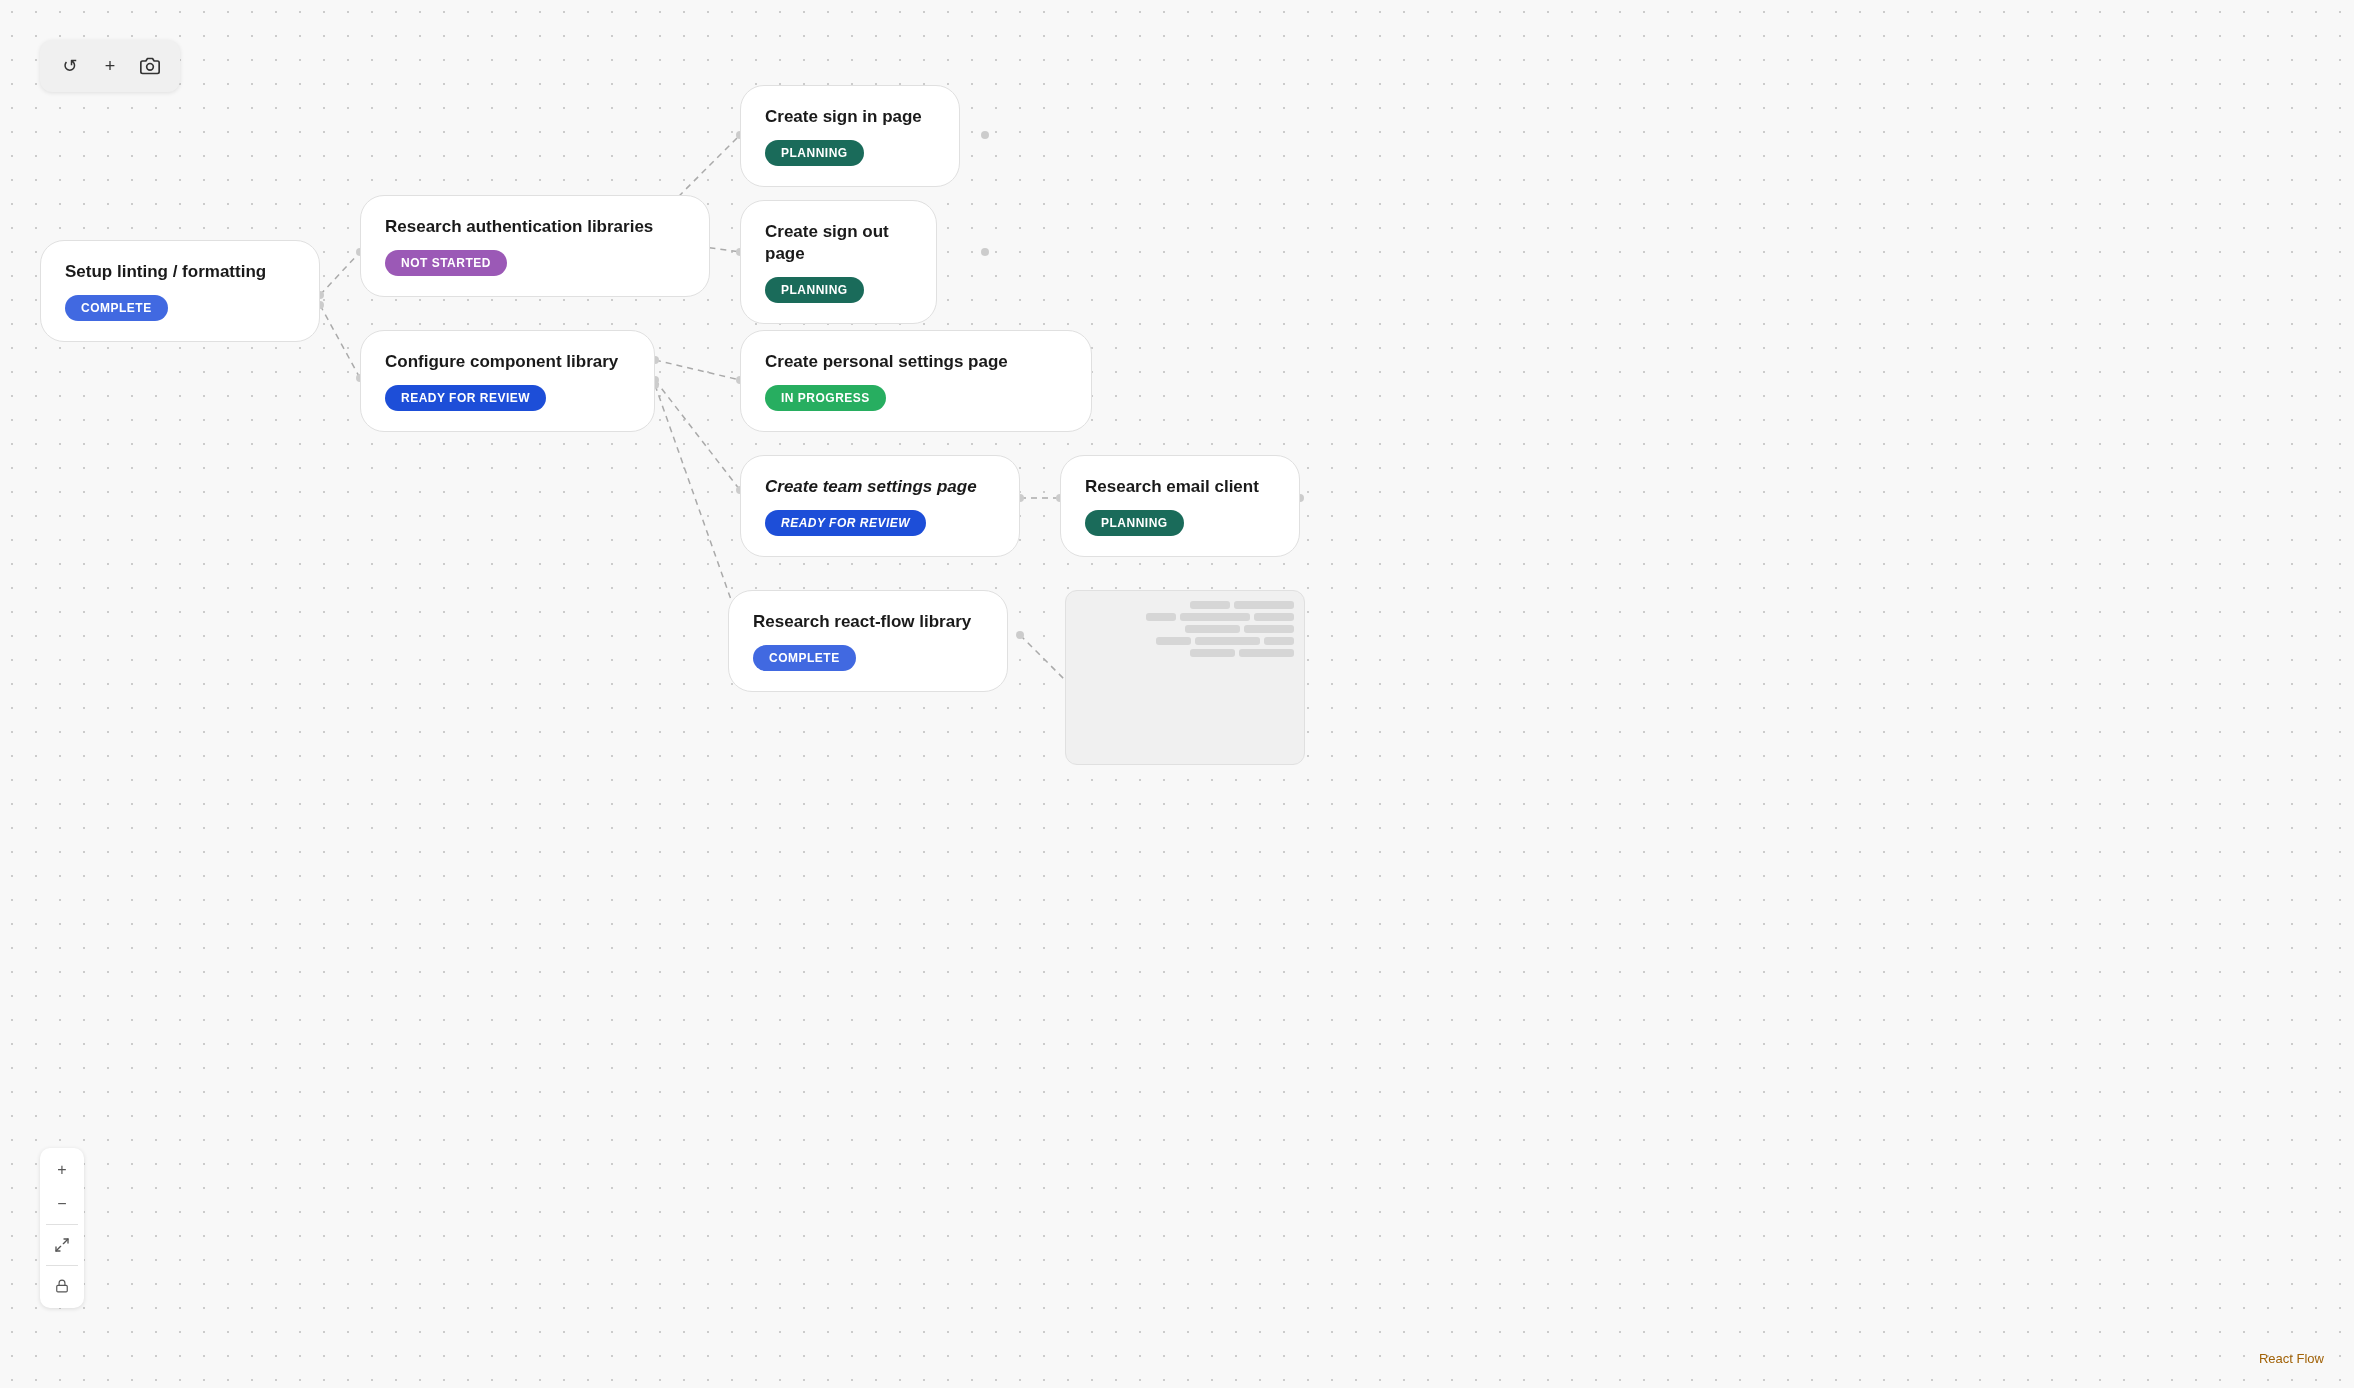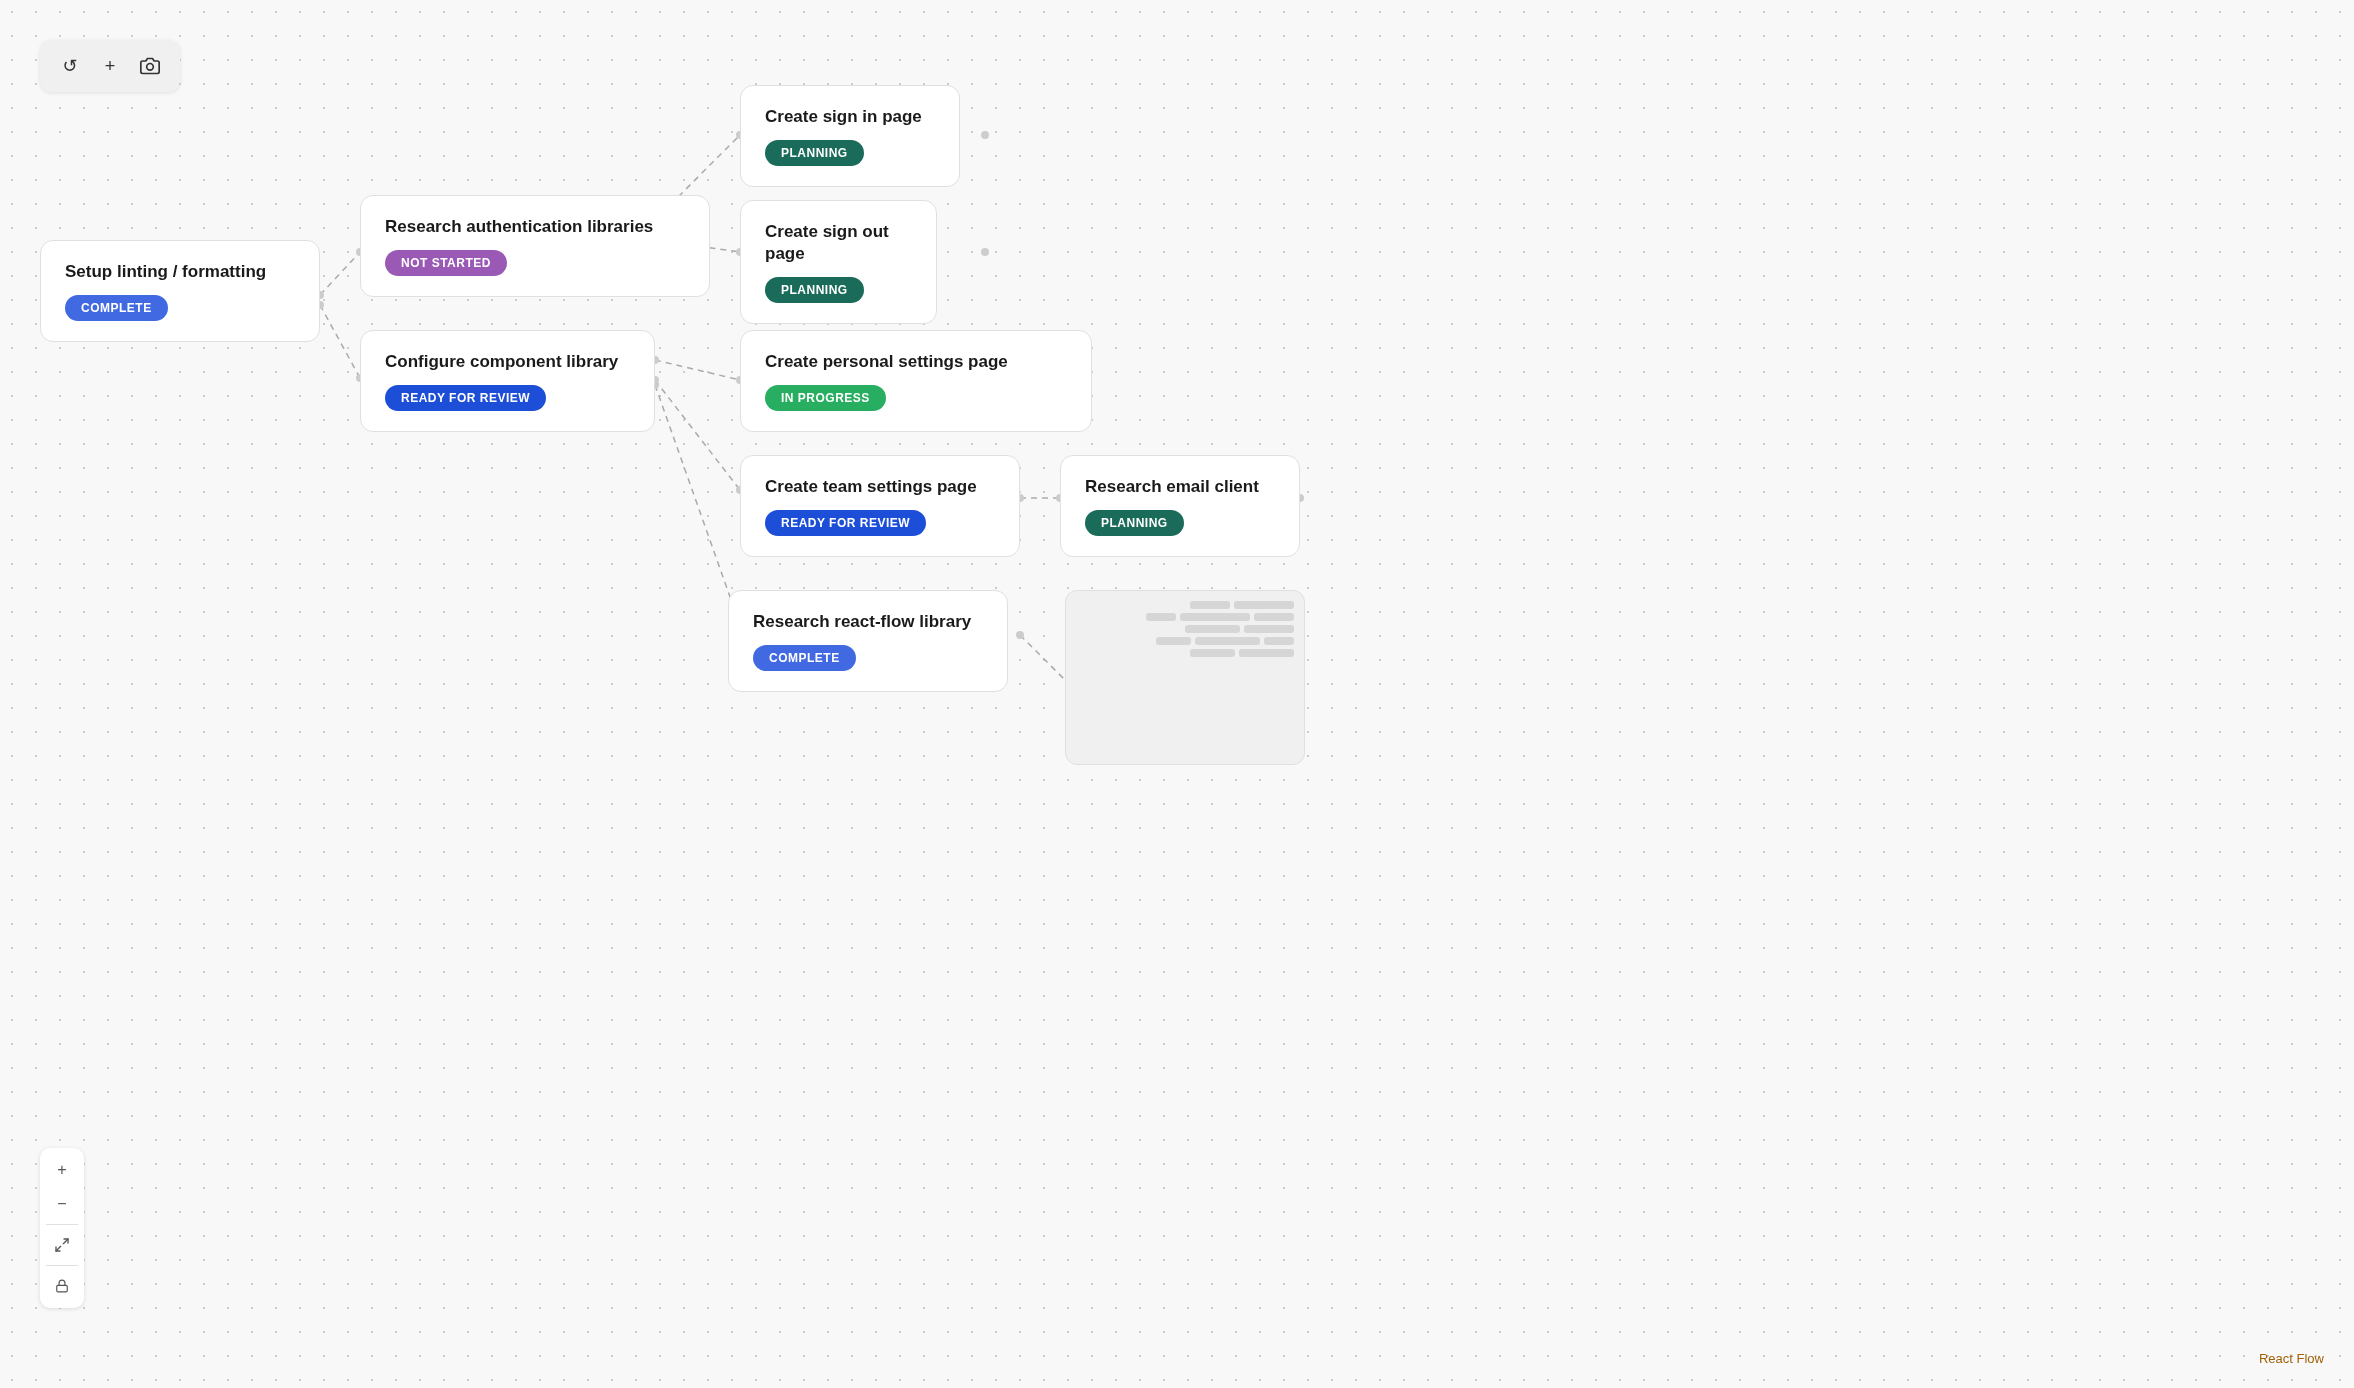--- a/index.html
+++ b/index.html
@@ -72,21 +72,21 @@
       height: 1px;
       background: #e0e0e0;
       margin: 2px 0;
     }
 
     
     .node {
       position: absolute;
       background: white;
       border: 1.5px solid #e0e0e0;
-      border-radius: 13px;
+      border-radius: 24px;
       padding: 20px 24px 20px 24px;
       min-width: 180px;
     }
 
     .node-title {
       font-size: 17px;
       font-weight: 600;
       color: #1a1a1a;
       margin-bottom: 12px;
       line-height: 1.3;
@@ -235,21 +235,21 @@
 <div class="node" style="left:740px; top:200px; width:197px;">
   <div class="node-title">Create sign out page</div>
   <span class="badge badge-planning">PLANNING</span>
 </div>
 
 <div class="node" style="left:740px; top:330px; width:352px;">
   <div class="node-title">Create personal settings page</div>
   <span class="badge badge-in-progress">IN PROGRESS</span>
 </div>
 
-<div class="node" style="left:740px; top:455px; width:280px;">
+<div class="node" style="left:740px; top:455px; width:280px;font-style:italic;">
   <div class="node-title">Create team settings page</div>
   <span class="badge badge-ready">READY FOR REVIEW</span>
 </div>
 
 <div class="node" style="left:1060px; top:455px; width:240px;">
   <div class="node-title">Research email client</div>
   <span class="badge badge-planning">PLANNING</span>
 </div>
 
 <div class="node" style="left:728px; top:590px; width:280px;">

